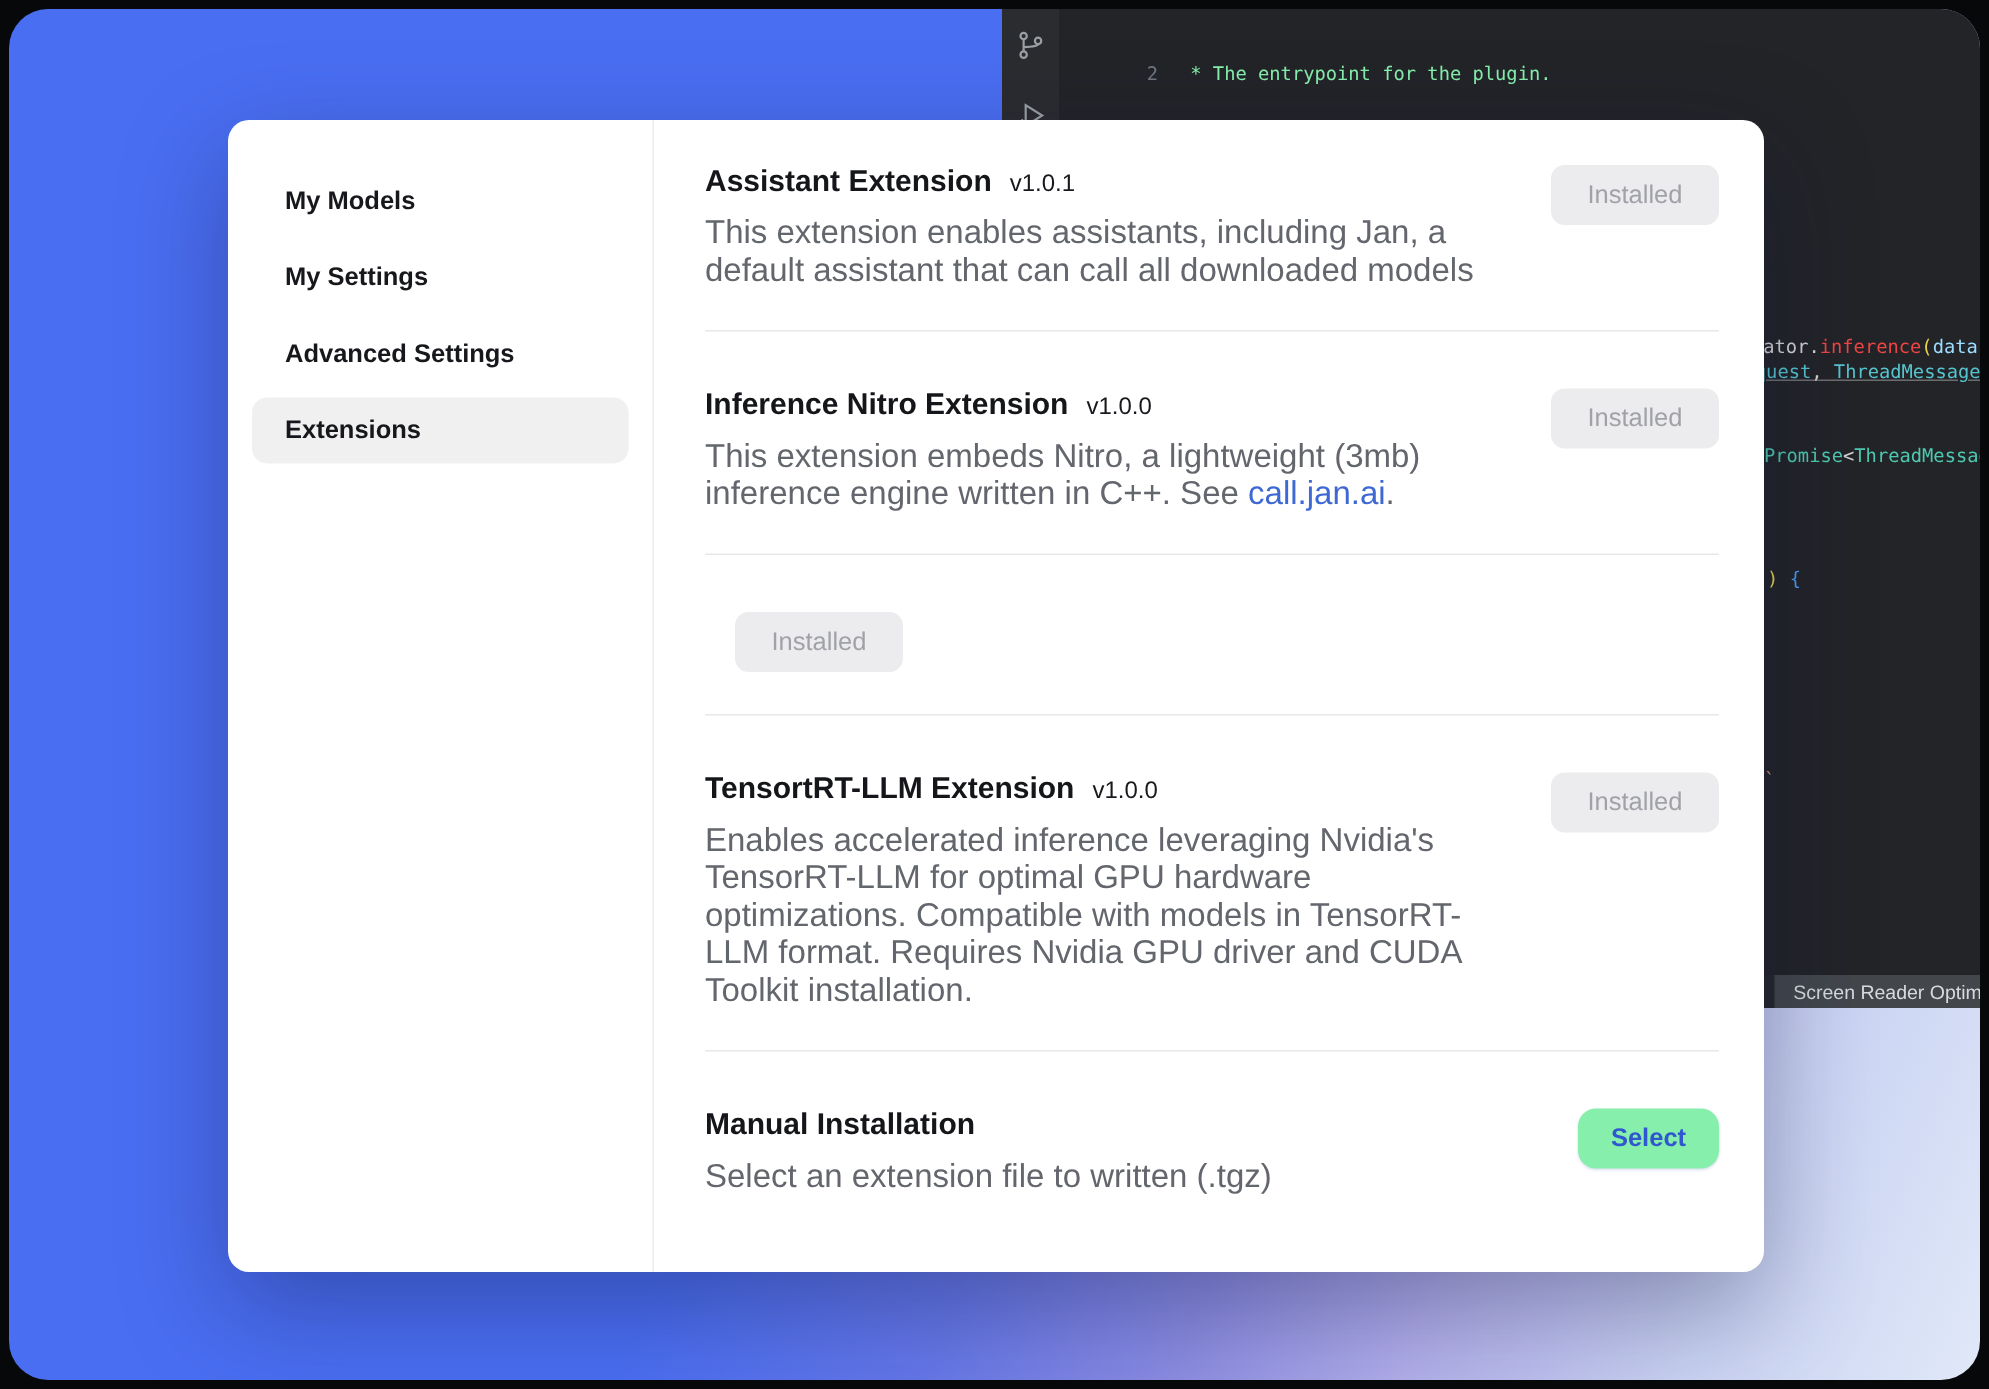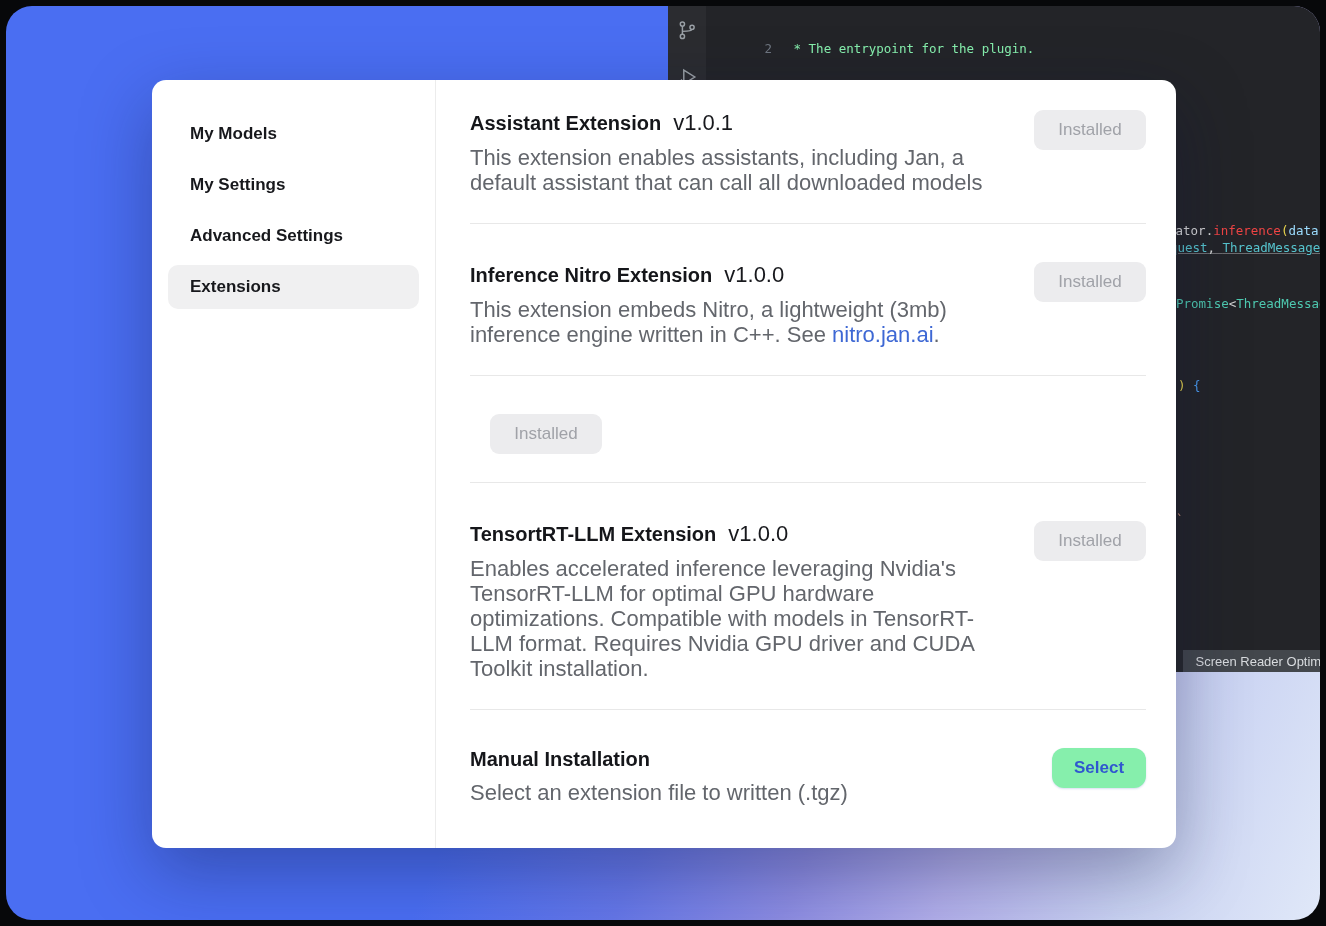--- a/index.html
+++ b/index.html
@@ -37,21 +37,21 @@
   .sidebar { width:284px; border-right:1px solid #ececec; padding:32px 16px 0; flex-shrink:0; }
   .side-item { height:44px; display:flex; align-items:center; padding-left:22px; margin-bottom:7px;
                border-radius:10px; font-size:17px; font-weight:700; color:#17181c; cursor:pointer; }
   .side-item.active { background:#f0f0f1; }
   .content { flex:1; padding:30px 30px 0 34px; }
   .row { display:flex; align-items:flex-start; justify-content:space-between;
          padding-bottom:28px; margin-bottom:38px; border-bottom:1px solid #e8e8e8; }
   .row.last { border-bottom:none; margin-bottom:0; }
   .row-left { max-width:588px; }
   .title-line { font-size:20px; font-weight:700; color:#15161a; }
-  .version { font-size:22px; font-weight:400; color:#18191d; margin-left:12px; }
+  .version { font-size:16px; font-weight:400; color:#18191d; margin-left:12px; }
   .desc { margin-top:9px; font-size:22px; line-height:25px; color:#63666c; }
   .desc a { color:#3e68d4; text-decoration:none; cursor:pointer; }
   .btn { flex-shrink:0; margin-left:20px; border:none; border-radius:9px; font-family:"Liberation Sans", sans-serif;
          font-size:17px; padding:10px 16px; min-width:112px; text-align:center; }
   .btn-installed { background:#ececee; color:#a0a2a8; font-weight:500; }
   .btn-select { background:#86efac; color:#3057cf; font-weight:700; min-width:94px; cursor:pointer;
                 box-shadow:0 1px 2px rgba(40,70,170,.18);border-radius:12px; }
 </style>
 </head>
 <body>
@@ -107,21 +107,21 @@
           <div class="row-left">
             <div class="title-line"><span>Assistant Extension</span><span class="version">v1.0.1</span></div>
             <div class="desc">This extension enables assistants, including Jan, a default assistant that can call all downloaded models</div>
           </div>
           <button class="btn btn-installed">Installed</button>
         </div>
 
         <div class="row">
           <div class="row-left">
             <div class="title-line"><span>Inference Nitro Extension</span><span class="version">v1.0.0</span></div>
-            <div class="desc"><span>This extension embeds Nitro, a lightweight (3mb) inference engine written in C++. See </span><a>nitro.jan.ai</a><span>.</span></div>
+            <div class="desc"><span>This extension embeds Nitro, a lightweight (3mb) inference engine written in C++. See </span><a>call.jan.ai</a><span>.</span></div>
           </div>
           <button class="btn btn-installed">Installed</button>
         </div>
 
         <div class="row">
           <button class="btn btn-installed">Installed</button>
         </div>
 
         <div class="row">
           <div class="row-left">

